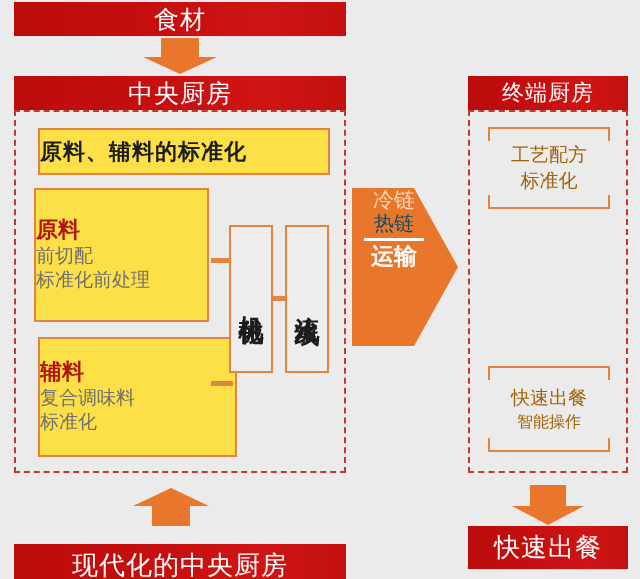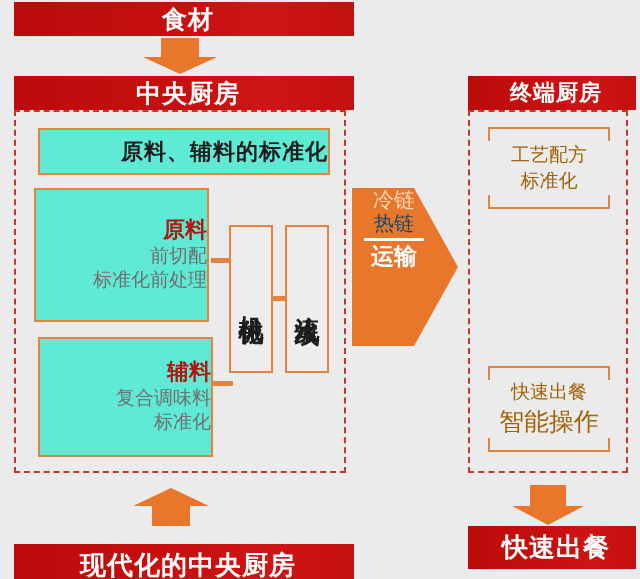--- a/index.html
+++ b/index.html
@@ -11,42 +11,41 @@
     position:relative;
   }
   #stage{position:absolute;left:0;top:0;width:640px;height:579px;}
 
   
   .redbar{
     position:absolute;
     background:linear-gradient(90deg,#bb0b0b 0%,#c70f0f 45%,#cf1414 75%,#c41010 100%);
     color:#ffffff;
     display:flex;align-items:center;justify-content:center;
-    font-weight:bold;
+    font-weight:normal;
     letter-spacing:1px;
     box-shadow:0 1px 0 rgba(0,0,0,.06);
-    padding-left:8px;
   }
 
   
   .dashed{
     position:absolute;
     border:2px dashed #c0392f;
     box-sizing:border-box;
     background:transparent;
   }
 
   
   .obox{
     position:absolute;
     box-sizing:border-box;
     border:2px solid #e2843f;
-    background:#5eead4;
+    background:#fde047;
     display:flex;flex-direction:column;
-    align-items:flex-end;justify-content:center;
+    align-items:flex-start;justify-content:center;
     text-align:center;
     color:#6f6f6f;
   }
   .obox .hl{color:#b3150f;font-weight:bold;}
 
   
   .vbox{
     position:absolute;
     box-sizing:border-box;
     border:2px solid #e2843f;
@@ -113,21 +112,21 @@
   <div class="obox" style="left:38px;top:128px;width:292px;height:47px;">
     <div style="font-size:22px;font-weight:bold;color:#1d1d1d;letter-spacing:1px;">原料、辅料的标准化</div>
   </div>
 
   <div class="obox" style="left:34px;top:188px;width:175px;height:134px;">
     <div class="hl" style="font-size:22px;line-height:1.22;">原料</div>
     <div style="font-size:19px;line-height:1.3;">前切配</div>
     <div style="font-size:19px;line-height:1.3;">标准化前处理</div>
   </div>
 
-  <div class="obox" style="left:38px;top:337px;width:175px;height:120px;">
+  <div class="obox" style="left:38px;top:337px;width:199px;height:120px;">
     <div class="hl" style="font-size:22px;line-height:1.22;">辅料</div>
     <div style="font-size:19px;line-height:1.3;">复合调味料</div>
     <div style="font-size:19px;line-height:1.3;">标准化</div>
   </div>
 
   <div class="conn" style="left:211px;top:258px;width:22px;height:5px;"></div>
   <div class="conn" style="left:211px;top:381px;width:22px;height:5px;"></div>
 
   <div class="vbox" style="left:229px;top:225px;width:44px;height:148px;">
     <span style="font-size:25px;">机械化</span>
@@ -165,21 +164,21 @@
     <div style="font-size:19px;line-height:1.35;">标准化</div>
   </div>
 
 
   <div class="bbox" style="left:488px;top:366px;width:122px;height:86px;">
     <span class="stubL"></span>
     <span class="stubR"></span>
     <span class="stubL2"></span>
     <span class="stubR2"></span>
     <div style="font-size:19px;line-height:1.35;">快速出餐</div>
-    <div style="font-size:25px;line-height:1.35;">智能操作</div>
+    <div style="font-size:16px;line-height:1.35;">智能操作</div>
   </div>
 
   <div style="position:absolute;left:133px;top:488px;width:76px;height:38px;">
     <div style="position:absolute;left:0;top:18px;width:0;height:0;border-left:38px solid transparent;border-right:38px solid transparent;border-bottom:18px solid #e8772c;transform:translateY(-18px);"></div>
     <div style="position:absolute;left:19px;top:18px;width:38px;height:20px;background:#e8772c;"></div>
   </div>
 
   <div class="redbar" style="left:14px;top:544px;width:332px;height:43px;font-size:26px;">
     <span>现代化的中央厨房</span>
   </div>

